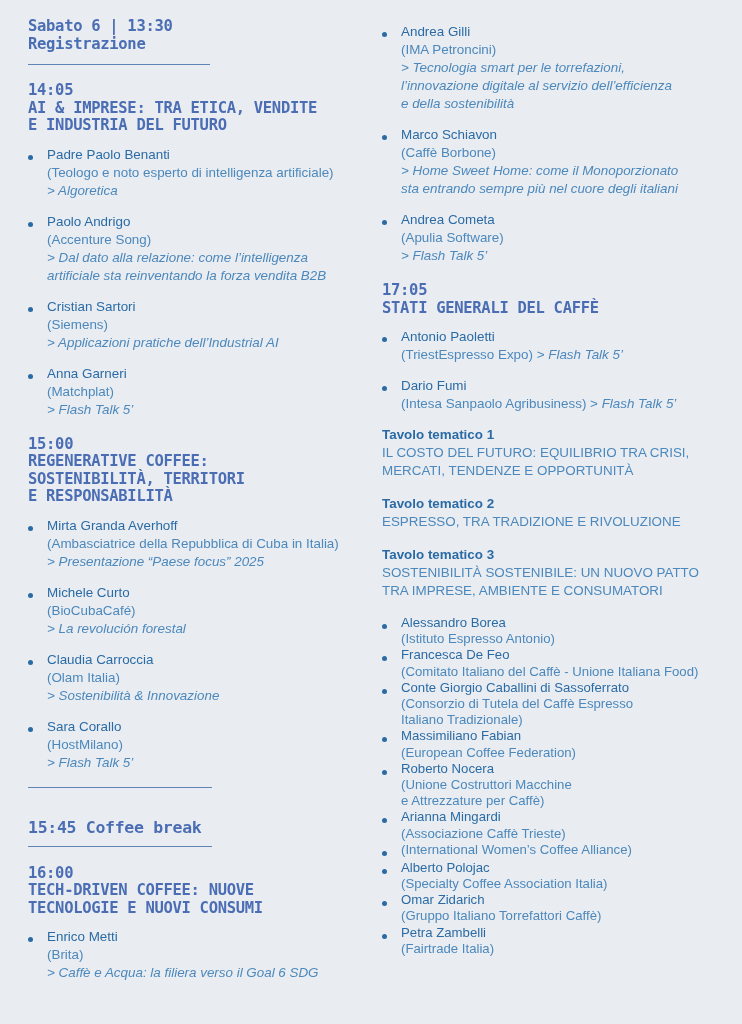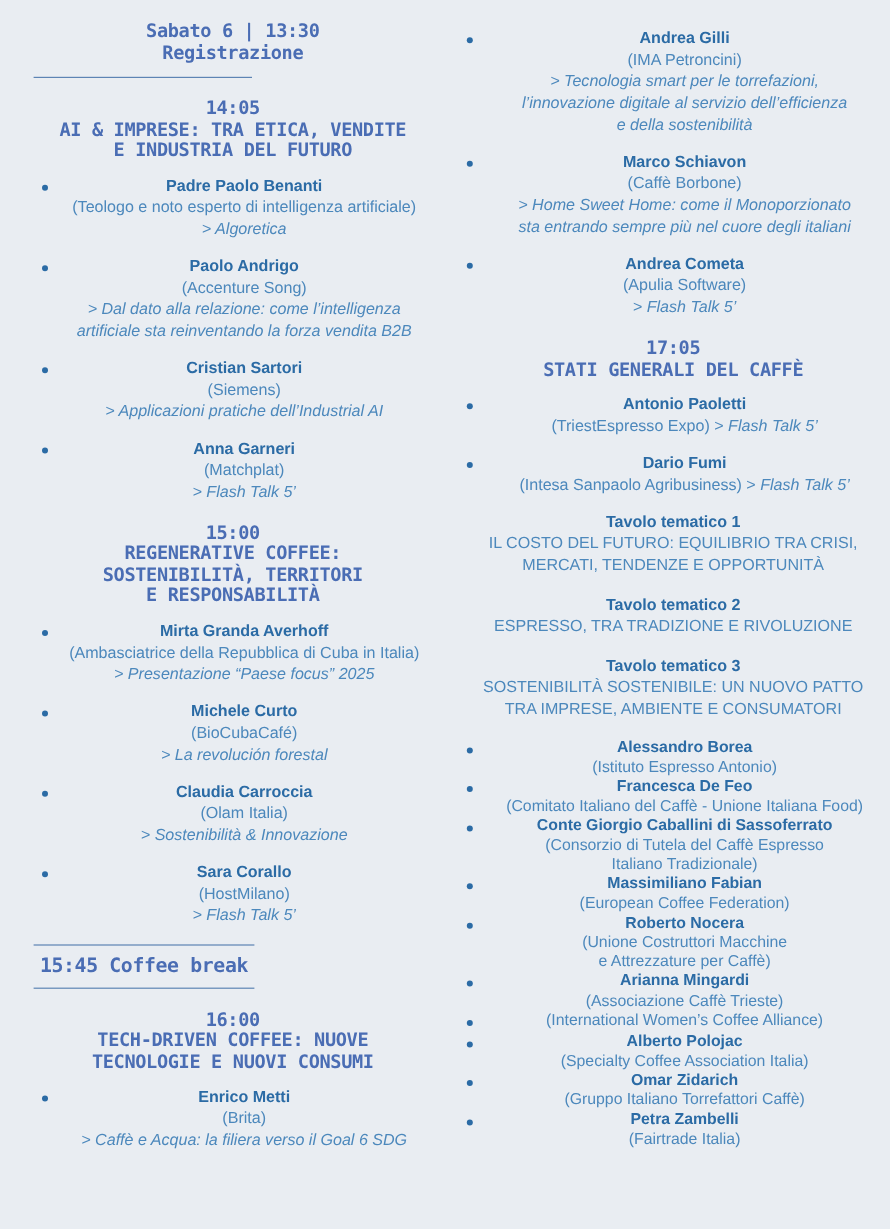--- a/index.html
+++ b/index.html
@@ -11,21 +11,21 @@
     background: #e9edf2;
   }
   .page {
     box-sizing: border-box;
     width: 742px;
     height: 1024px;
     padding: 18px 0 0 28px;
     display: flex;
     font-family: "Liberation Sans", sans-serif;
   }
-  .col { box-sizing: border-box; text-align: center; }
+  .col { box-sizing: border-box; }
   .col-left  { width: 332px; margin-right: 22px; }
   .col-right { width: 358px; padding-top: 5px; }
 
   
   .heading {
     font-family: "DejaVu Sans Mono", monospace;
     font-weight: bold;
     font-size: 15.5px;
     line-height: 17.5px;
     letter-spacing: -0.3px;
@@ -46,20 +46,21 @@
     border-bottom: 1.5px solid #5d84b4;
     padding: 7px 0 9px 0;
     margin: 15px 0 18px 0;
   }
   .banner-text {
     font-family: "DejaVu Sans Mono", monospace;
     font-weight: bold;
     font-size: 16.5px;
     letter-spacing: -0.3px;
     color: #4a6db4;
+    margin-top: 23px;
   }
 
   .speaker {
     display: flex;
     margin-bottom: 13px;
   }
   .bullet-cell {
     flex: 0 0 19px;
     width: 19px;
   }
@@ -71,21 +72,21 @@
     background: #2b6ba5;
     margin-top: 6px;
   }
   .speaker-body {
     flex: 1;
     font-size: 13.4px;
     line-height: 18px;
     color: #4c88bc;
   }
   .speaker-name {
-    font-weight: bold;
+    font-weight: normal;
     color: #2b6ba5;
   }
   .affil { white-space: pre-line; }
   .talk  { font-style: italic; white-space: pre-line; }
   .inline-line .talk { display: inline; }
   .inline-line .affil { display: inline; }
 
   .speaker.participant { margin-bottom: 0; }
   .speaker.participant .speaker-body {
     font-size: 13.2px;

